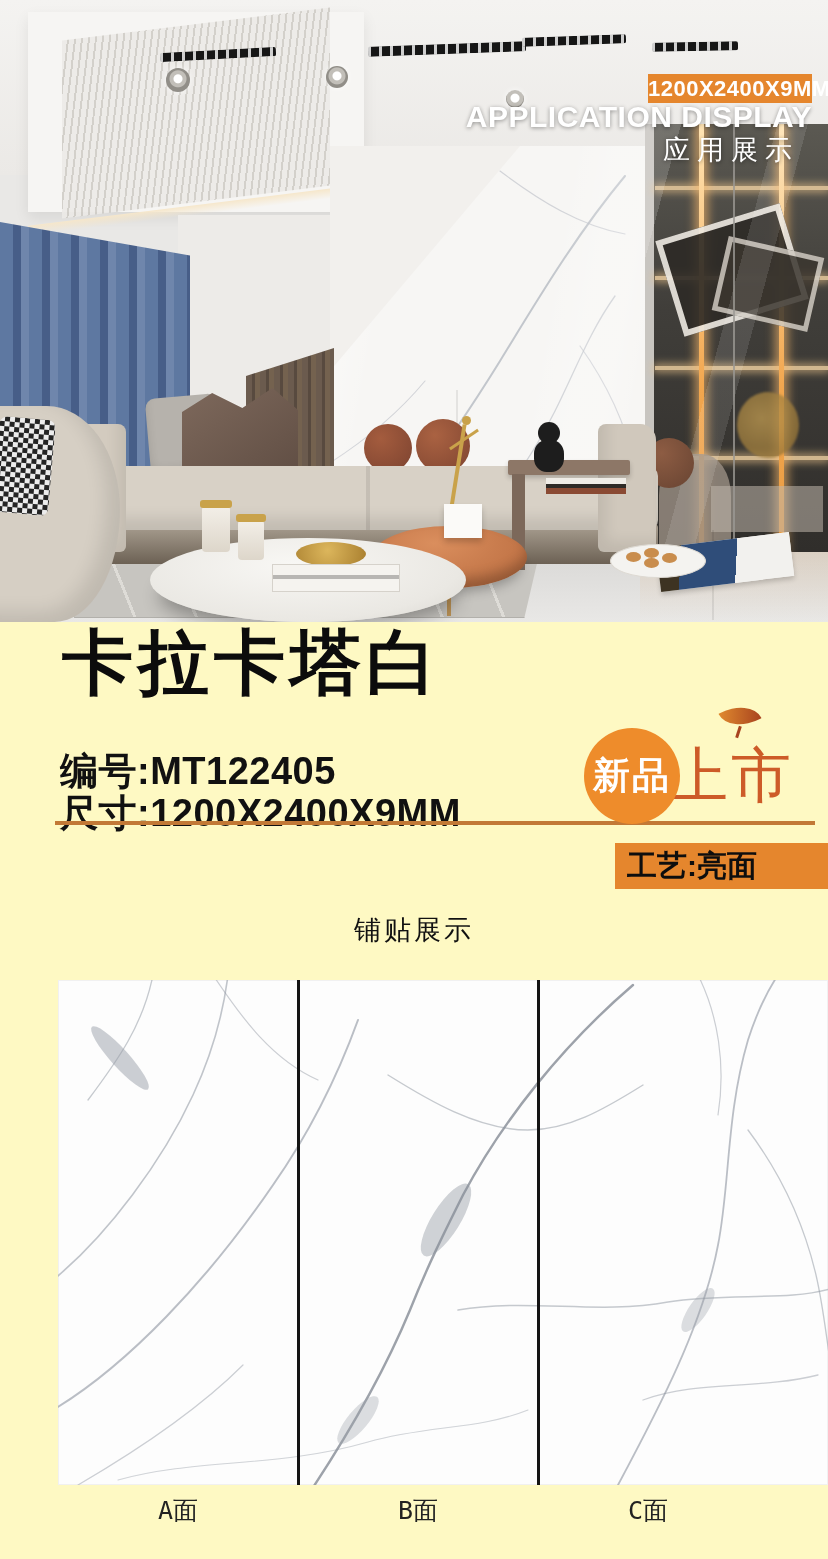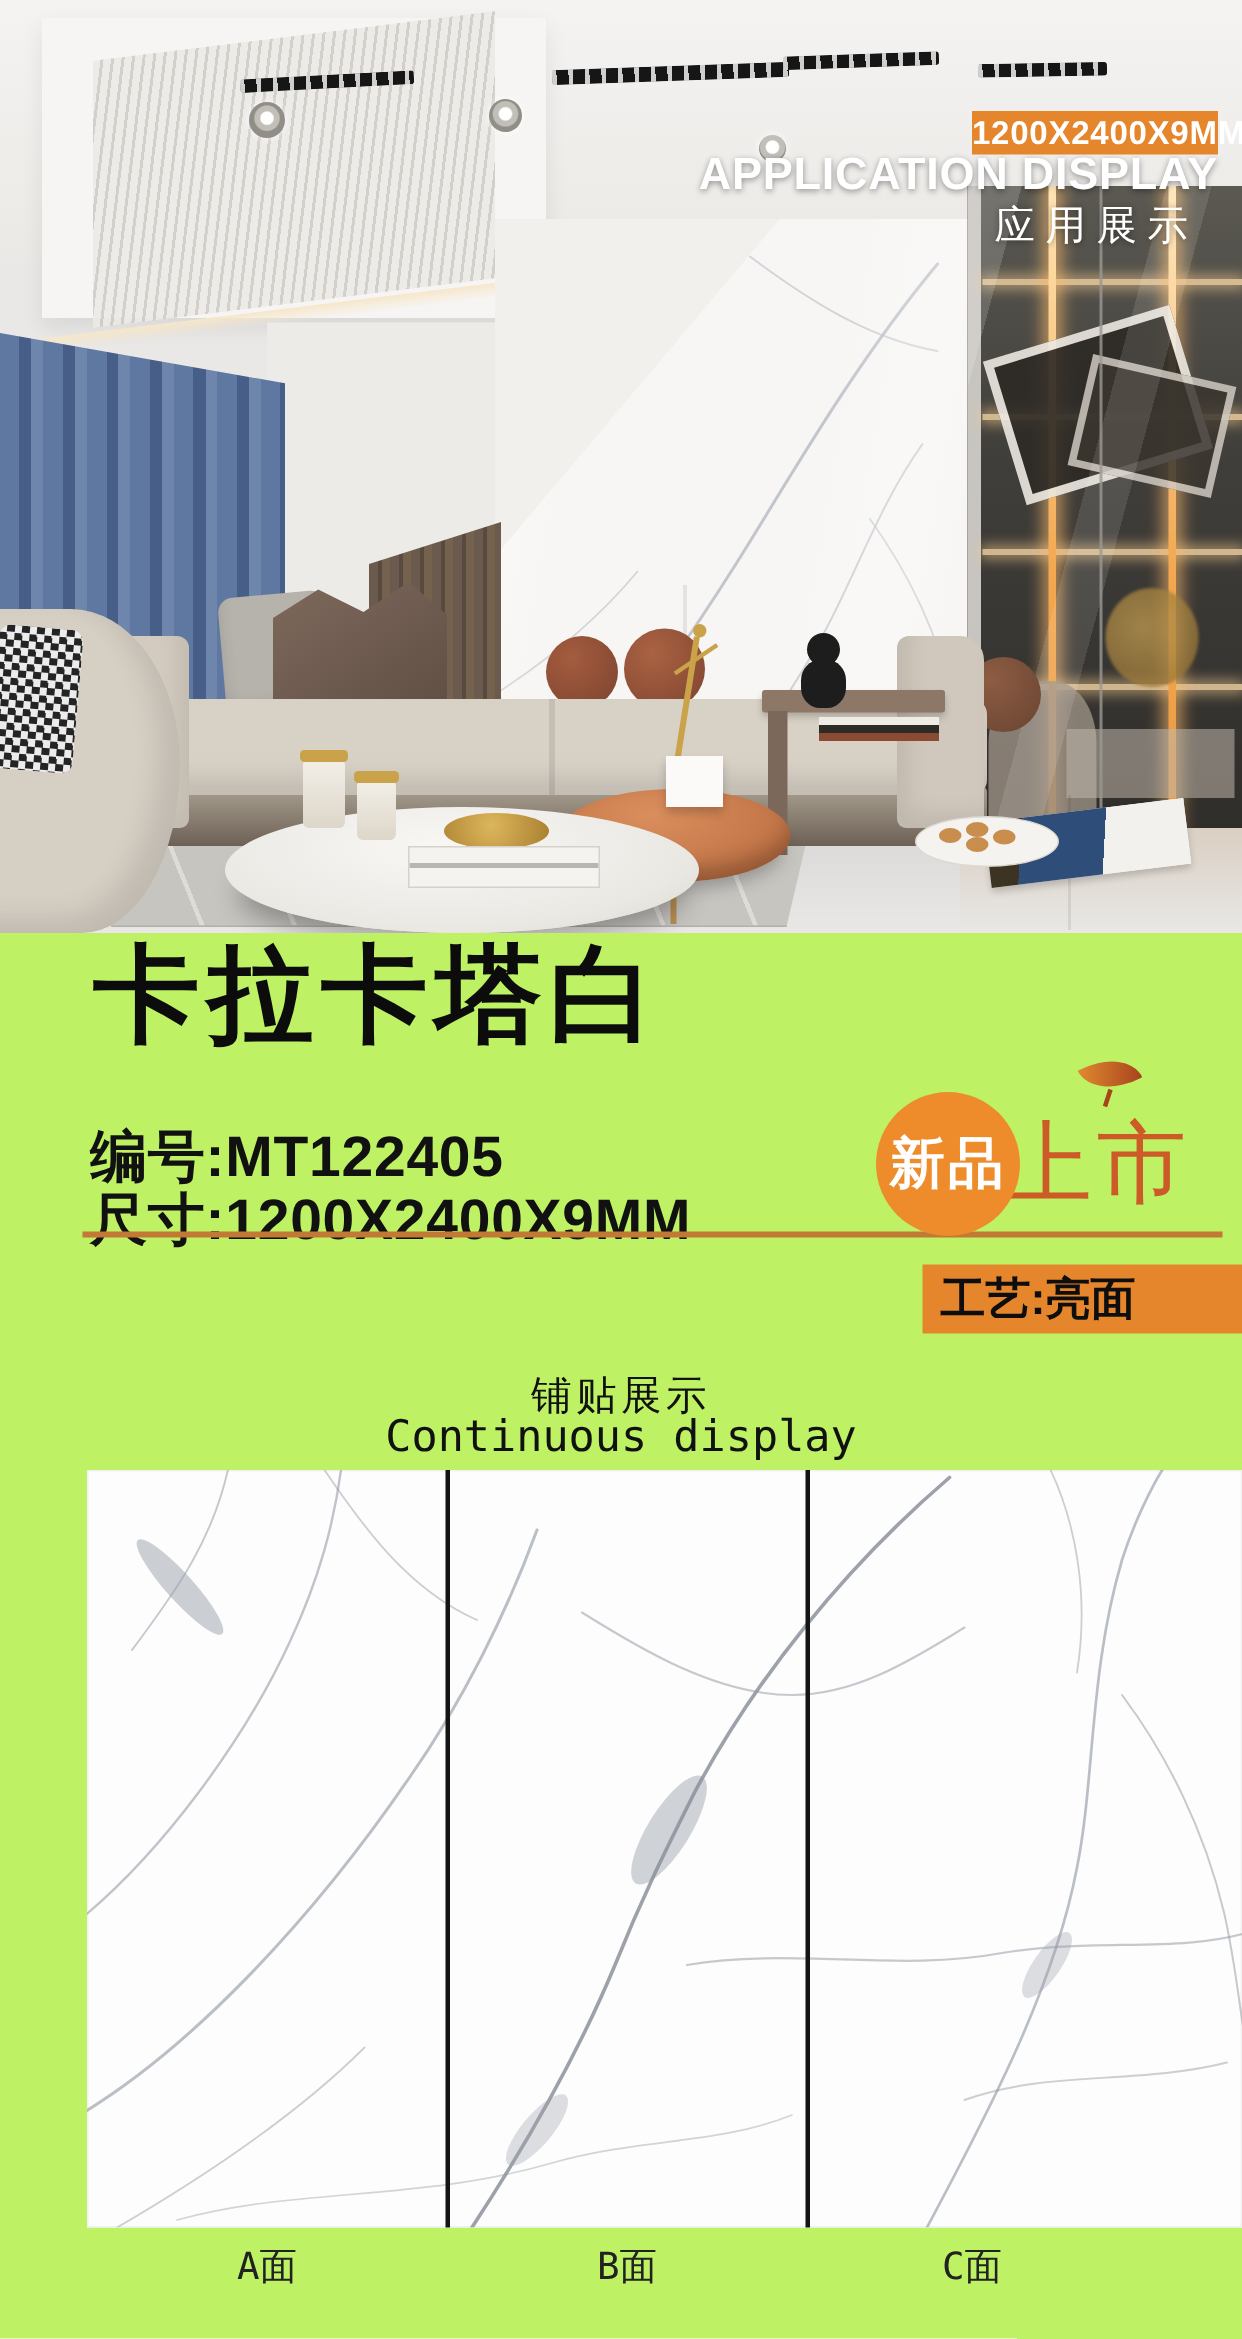--- a/index.html
+++ b/index.html
@@ -1,16 +1,16 @@
 <!DOCTYPE html>
 <html><head>
 <meta charset="utf-8">
 <style>
   html,body{margin:0;padding:0;background:#ffffff;}
-  #page{position:relative;width:828px;height:1559px;background:#bef264;overflow:hidden;
+  #page{position:relative;width:828px;height:1559px;background:#fef9c3;overflow:hidden;
         font-family:"Liberation Sans",sans-serif;margin:0 auto;}
   .abs{position:absolute;}
 
   
   #scene{left:0;top:0;width:828px;height:622px;background:#e9e8e6;overflow:hidden;}
   .ceiling{left:0;top:0;width:828px;height:175px;background:linear-gradient(#f4f3f1,#ebe9e6);}
   .ceiling-panel{left:28px;top:12px;width:336px;height:200px;background:#f6f5f3;
         box-shadow:0 6px 14px rgba(0,0,0,.08);}
   .grille{left:62px;top:24px;width:268px;height:178px;
         background:repeating-linear-gradient(97deg,#eceae7 0 5px,#cfccc6 5px 7px);
@@ -275,21 +275,20 @@
   <div class="abs divider"></div>
 
   <div class="abs nb-circle">新品</div>
   <div class="abs nb-suffix">上市</div>
   <div class="abs nb-leaf"></div>
   <div class="abs nb-stem"></div>
 
   <div class="abs bar bar-craft">工艺:亮面</div>
 
   <div class="abs tiling-cn">铺贴展示</div>
-  <div class="abs tiling-en">Continuous display</div>
 
   <div class="abs slab">
     <svg width="770" height="505" viewBox="0 0 770 505">
       <g stroke="#8e95a0" fill="none" stroke-linecap="round">
         <path d="M-5,300 C50,255 105,180 135,115 C155,72 165,35 170,-5" stroke-width="1.6" opacity=".55"></path>
         <path d="M-5,430 C70,385 150,300 215,205 C250,155 280,95 300,40" stroke-width="2" opacity=".6"></path>
         <path d="M20,505 C80,470 140,430 185,385" stroke-width="1.2" opacity=".45"></path>
         <path d="M30,120 C60,80 85,45 95,-5" stroke-width="1.3" opacity=".5"></path>
         <path d="M155,-5 C185,40 215,80 260,100" stroke-width="1.2" opacity=".45"></path>
         <path d="M250,515 C290,455 325,395 352,330 C370,285 385,255 405,215 C445,140 505,65 575,5" stroke-width="2.4" opacity=".75" stroke="#7c838e"></path>

